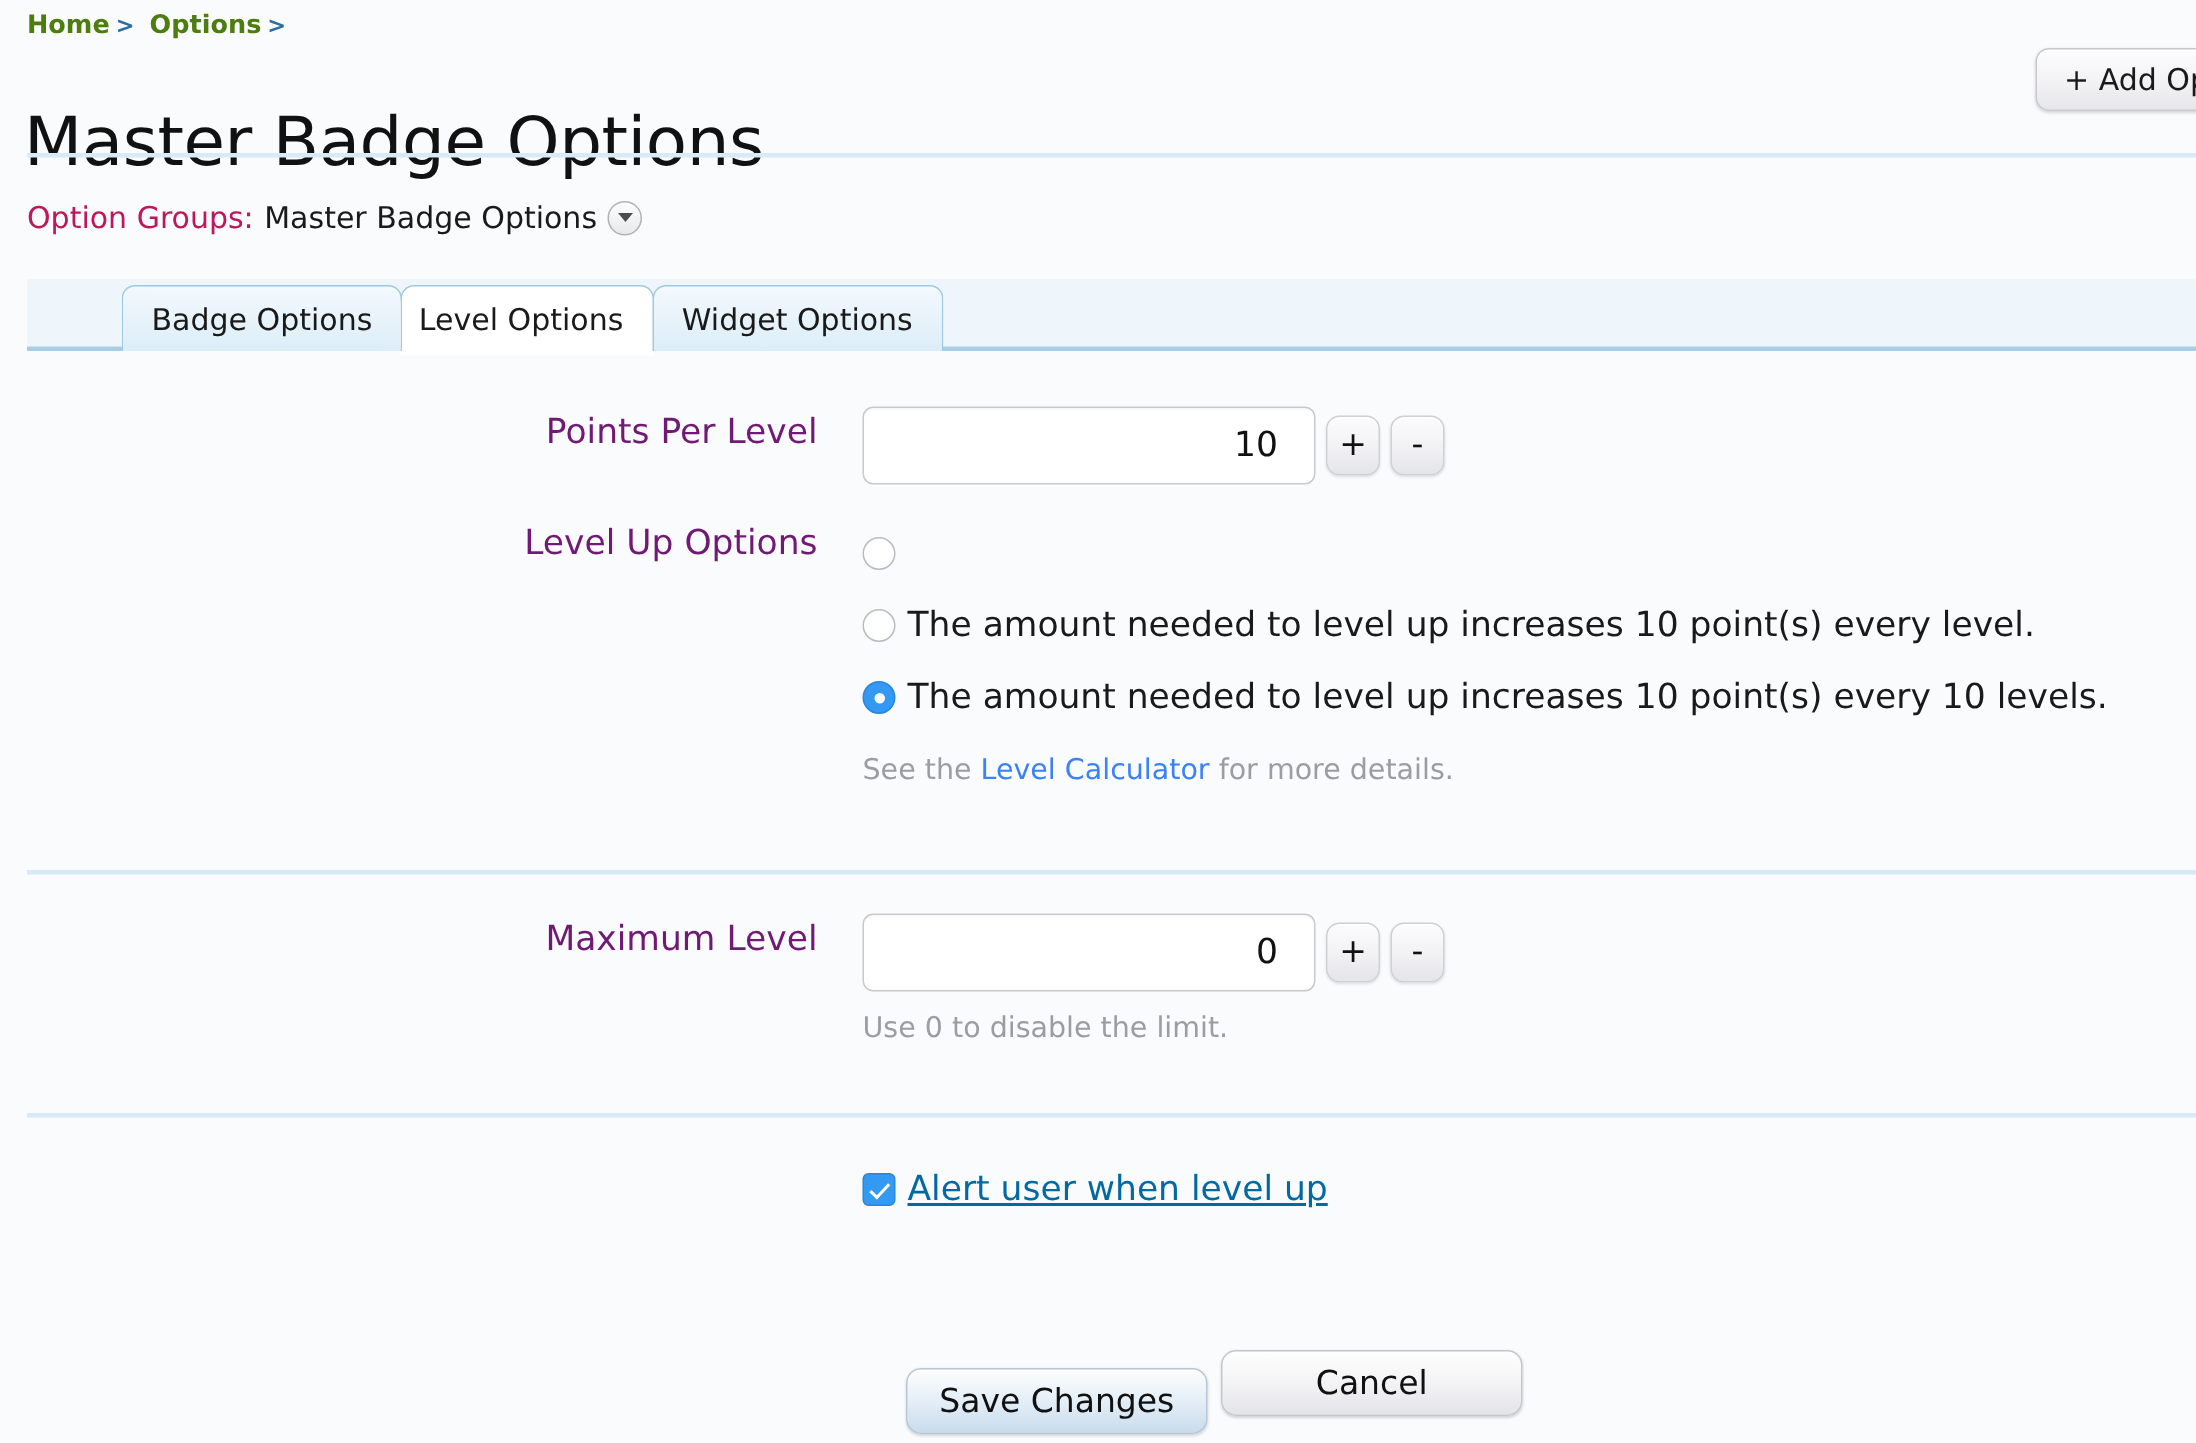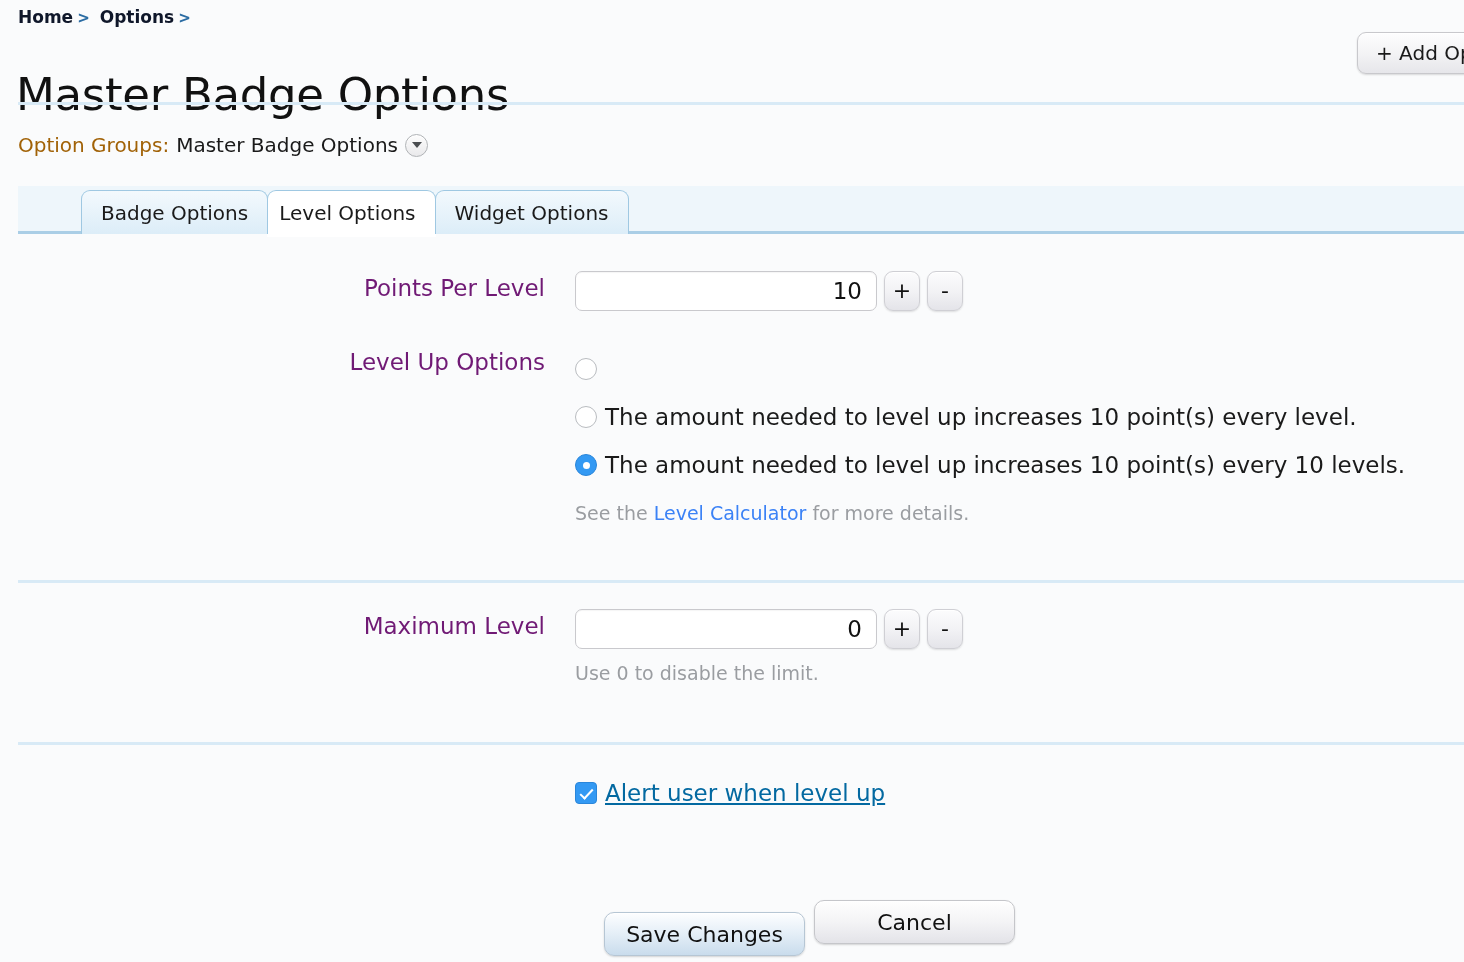--- a/index.html
+++ b/index.html
@@ -21,21 +21,21 @@
   
   .breadcrumb {
     position: absolute;
     left: 18px;
     top: 5px;
     font-size: 17px;
     line-height: 24px;
     white-space: nowrap;
   }
   .breadcrumb a {
-    color: #0f172a;
+    color: #4d7c0f;
     text-decoration: none;
     font-weight: 600;
   }
   .breadcrumb .sep {
     color: #2b6ca3;
     font-weight: 600;
     margin: 0 10px 0 4px;
     font-size: 15px;
   }
 
@@ -85,21 +85,21 @@
   
   .option-groups {
     position: absolute;
     left: 18px;
     top: 131px;
     display: flex;
     align-items: center;
     font-size: 20px;
     line-height: 28px;
   }
-  .option-groups .og-label { color: #a16207; }
+  .option-groups .og-label { color: #be185d; }
   .option-groups .og-value { color: #1a1a1a; margin-left: 7px; }
   .dropdown-circle {
     margin-left: 7px;
     width: 23px;
     height: 23px;
     border-radius: 50%;
     border: 1px solid #b0b3b6;
     background: linear-gradient(to bottom, #fdfdfd 0%, #e9e9eb 100%);
     display: flex;
     align-items: center;
@@ -165,28 +165,28 @@
     padding-right: 30px;
     font-size: 23px;
     line-height: 34px;
     color: #701a75;
     white-space: nowrap;
   }
   .field-body { position: relative; }
 
   .num-input {
     width: 302px;
-    height: 40px;
+    height: 52px;
     border: 1px solid #c9c9cd;
     border-radius: 7px;
     background: #ffffff;
     font-family: "DejaVu Sans", "Liberation Sans", sans-serif;
     font-size: 23px;
     text-align: right;
-    padding: 0 14px 0 8px;
+    padding: 0 24px 0 8px;
     color: #111;
     box-shadow: inset 0 1px 1px rgba(0,0,0,0.04);
     outline: none;
   }
   .stepper {
     width: 36px;
     height: 40px;
     margin-left: 7px;
     border: 1px solid #cfcfd4;
     border-radius: 9px;

